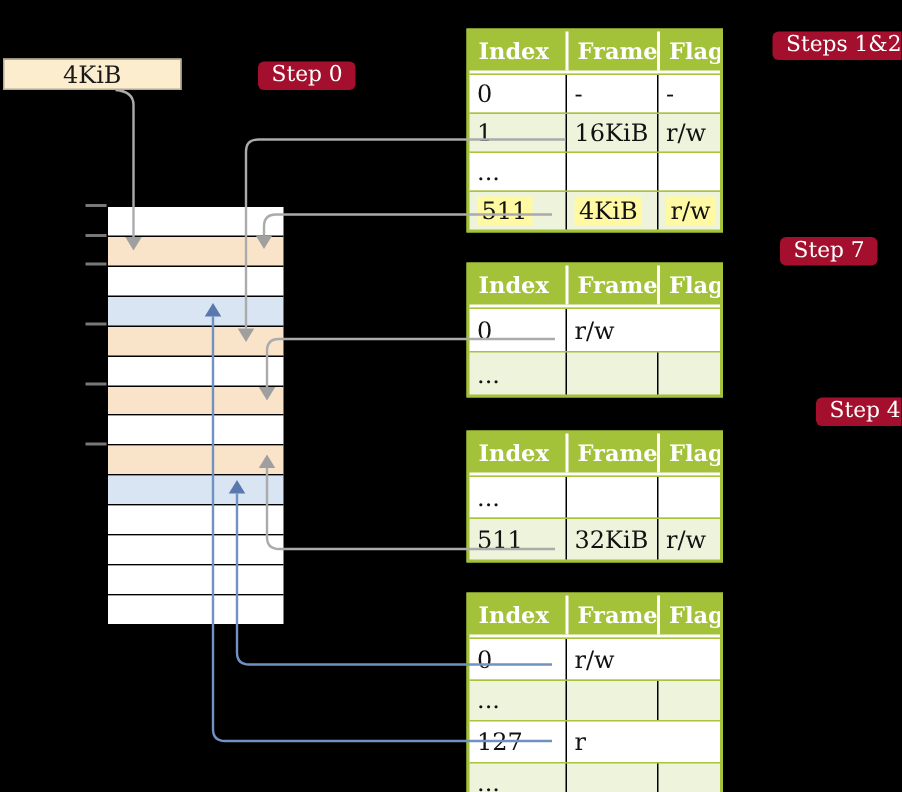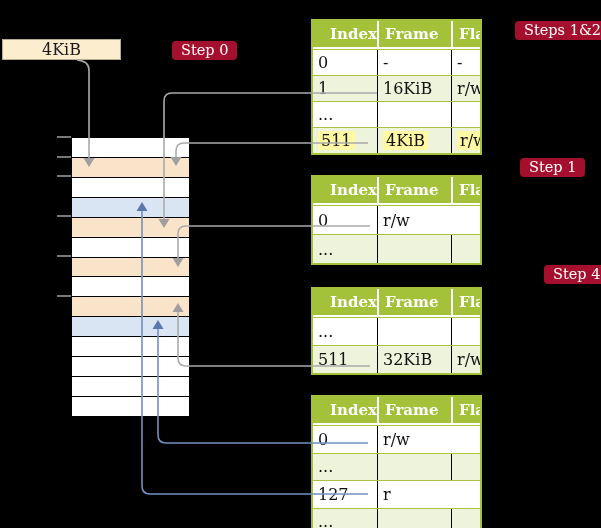--- a/index.html
+++ b/index.html
@@ -29,28 +29,28 @@
   .mrow.peach{background:#FAE4C9;}
   .mrow.blue{background:#D9E5F3;}
   .tick{position:absolute;left:57px;width:14px;height:2px;background:#787878;}
 
   
   .ptable{position:absolute;left:311px;width:171px;border:2px solid #A3C139;
     box-sizing:border-box;background:#A3C139;}
   .thead{display:flex;background:#A3C139;height:26px;border-bottom:2px solid #fff;}
   .th{color:#fff;font-weight:bold;font-size:15px;line-height:26px;
     padding-left:6px;box-sizing:border-box;border-left:2px solid #fff;overflow:hidden;}
-  .th:first-child{border-left:none;text-align:right;}
+  .th:first-child{border-left:none;}
   .trow{display:flex;height:var(--rh);background:#fff;border-top:1px solid #A9C23F;}
   .trow:first-child{border-top:none;}
   .trow.shaded{background:#EEF3DC;}
   .td{box-sizing:border-box;border-left:1px solid #000;padding-left:5px;
     font-size:16px;color:#111;display:flex;align-items:center;overflow:hidden;}
   .td:first-child{border-left:none;}
-  .c0{width:64px;}.c1{width:74px;}.c2{flex:1;}
+  .c0{width:64px;}.c1{width:61px;}.c2{flex:1;}
   .hl{background:#FEF9A2;padding:0 3px;}
   .t1{top:19px;--rh:25px;}
   .t2{top:175px;--rh:28px;}
   .t3{top:287px;--rh:27px;}
   .t4{top:395px;--rh:26.5px;}
 
   
   svg.overlay{position:absolute;left:0;top:0;pointer-events:none;}
   .ln-gray{stroke:#ABABAB;stroke-width:1.6;fill:none;}
   .ln-blue{stroke:#7191C1;stroke-width:1.6;fill:none;}
@@ -61,21 +61,21 @@
 <body>
 
 <div class="canvas">
 
   <div class="legend-box">
     <span>4KiB</span>
   </div>
 
   <div class="badge step0">Step 0</div>
   <div class="badge steps12">Steps 1&amp;2</div>
-  <div class="badge step3">Step 1</div>
+  <div class="badge step3">Step 7</div>
   <div class="badge step4">Step 4</div>
 
   <div class="stack">
       <div class="mrow white"></div>
       <div class="mrow peach"></div>
       <div class="mrow white"></div>
       <div class="mrow blue"></div>
       <div class="mrow peach"></div>
       <div class="mrow white"></div>
       <div class="mrow peach"></div>

